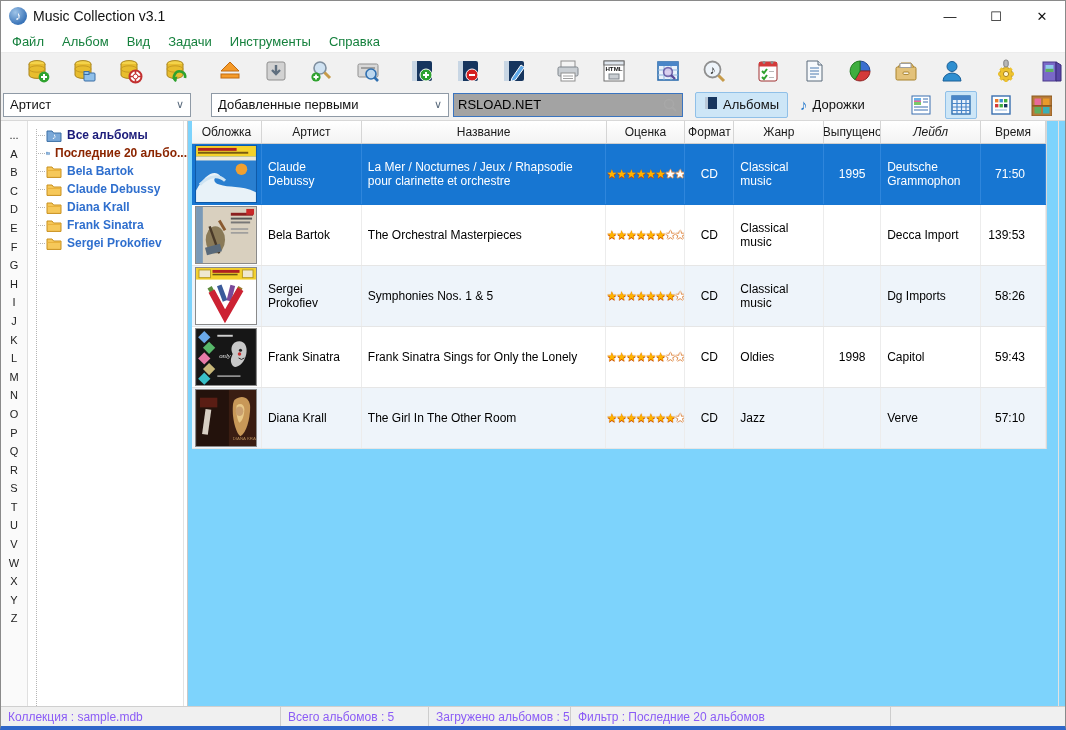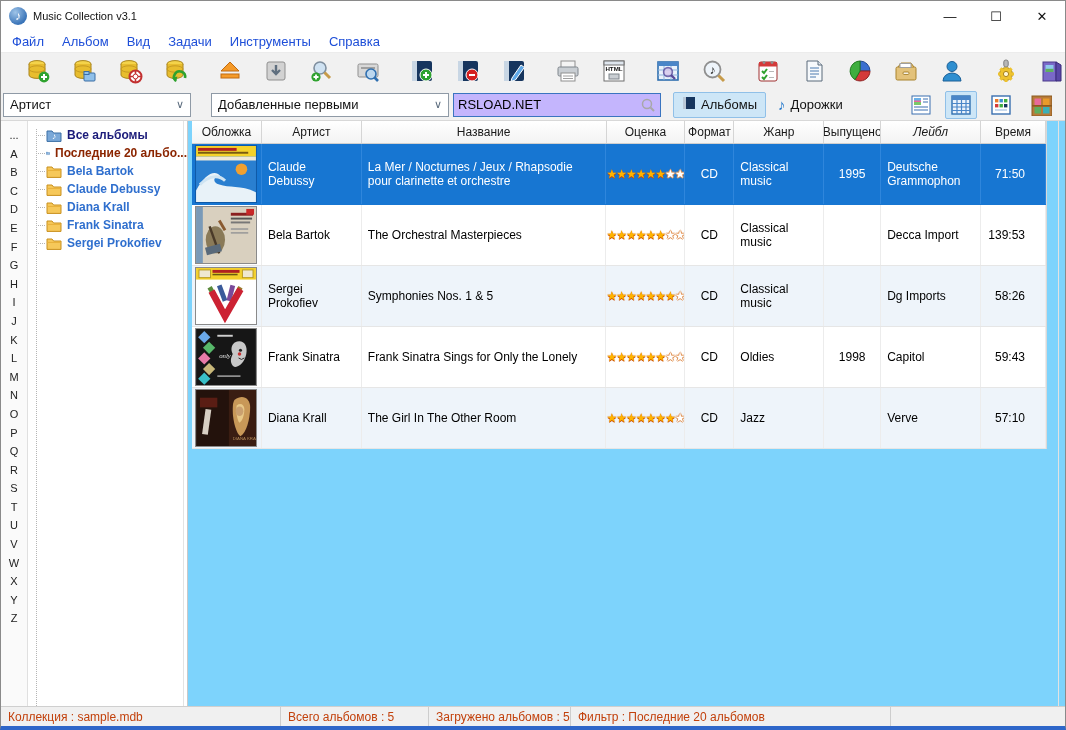--- a/index.html
+++ b/index.html
@@ -7,43 +7,43 @@
   .window{
     width:1066px; height:730px; background:#fff; position:relative;
     border:1px solid #8a8a8a; border-bottom:4px solid #2e66c9;
     display:flex; flex-direction:column; overflow:hidden;
   }
   
   .titlebar{ height:30px; background:#fff; display:flex; align-items:center; flex:0 0 auto; }
   .app-icon{ width:18px; height:18px; margin:0 6px 0 8px; border-radius:50%;
     background:radial-gradient(circle at 35% 30%, #9fc4e8, #3a74b8 70%);
     color:#fff; font-size:12px; line-height:18px; text-align:center; }
-  .app-title{ font-size:11px; color:#111; }
+  .app-title{ font-size:14px; color:#111; }
   .win-controls{ margin-left:auto; display:flex; height:100%; }
   .win-btn{ width:46px; height:100%; display:flex; align-items:center; justify-content:center;
     font-size:13px; color:#111; cursor:default; }
   
   .menubar{ height:22px; background:#fff; display:flex; align-items:center; padding-left:2px;
     border-bottom:1px solid #ececec; flex:0 0 auto; }
-  .menu-item{ padding:2px 9px; font-size:13px; color:#1d4ed8; }
+  .menu-item{ padding:2px 9px; font-size:13px; color:#15803d; }
   
   .toolbar{ height:36px; background:#f1f1f1; display:flex; align-items:center; padding-left:10px; flex:0 0 auto; }
   .tb-group{ display:flex; align-items:center; gap:16px; padding:0 12px; }
   .tb-sep{ width:1px; height:28px; background:#c6c6c6; }
   .tb-btn{ width:30px; height:30px; display:flex; align-items:center; justify-content:center; }
   .tb-btn svg{ width:26px; height:26px; }
   
   .filterbar{ height:32px; background:#f1f1f1; border-bottom:1px solid #d8d8d8;
     display:flex; align-items:center; position:relative; flex:0 0 auto; }
   .combo{ height:24px; background:#fff; border:1px solid #8f9aa6; display:flex; align-items:center;
     font-size:13px; color:#111; padding-left:6px; position:relative; }
   .combo .chev{ margin-left:auto; margin-right:6px; color:#5a6b7d; font-size:11px; }
   .combo-field{ width:188px; margin-left:2px; }
   .combo-sort{ width:238px; margin-left:20px; }
-  .searchbox{ width:208px; height:24px; margin-left:4px; background:#c4b5fd; border:1px solid #3a74c0;
+  .searchbox{ width:230px; height:24px; margin-left:4px; background:#a3a3a3; border:1px solid #3a74c0;
     position:relative; display:flex; align-items:center; }
   .searchbox input{ border:none; outline:none; width:196px; height:20px; font-size:13px;
     font-family:"Liberation Sans", sans-serif; padding-left:4px; color:#000; background:transparent; }
   .search-glyph{ position:absolute; right:4px; top:3px; }
   .seg{ display:flex; align-items:center; margin-left:12px; gap:4px; }
   .seg-btn{ display:flex; align-items:center; gap:5px; height:26px; padding:0 8px;
     font-size:13px; color:#111; border-radius:2px; }
   .seg-btn.sel{ background:#cde6f7; border:1px solid #90c0e8; }
   .viewbtns{ position:absolute; right:8px; top:2px; display:flex; gap:8px; }
   .view-btn{ width:32px; height:28px; display:flex; align-items:center; justify-content:center; border-radius:2px; }
@@ -76,21 +76,21 @@
   .td.center{ justify-content:center; padding:0 2px; }
   .td.right{ justify-content:flex-end; padding-right:20px; }
   .td.cover-cell{ padding:0 0 0 3px; align-items:center; }
   .cover{ width:62px; height:58px; border:1px solid #8a8a8a; }
   .trow.sel .cover{ border-color:#0f5aa8; }
   .stars{ white-space:nowrap; letter-spacing:-1px; font-size:12px; }
   .star-f{ color:#ffb400; text-shadow:0 0 1px #c84b00, 0 1px 0 #c84b00; }
   .star-e{ color:#ffffff; text-shadow:-1px 0 0 #e09050, 1px 0 0 #e09050, 0 -1px 0 #e09050, 0 1px 0 #e09050; }
   
   .statusbar{ height:20px; background:#f0f0f0; border-top:1px solid #cfcfcf; display:flex;
-    align-items:center; font-size:12px; color:#c2410c; flex:0 0 auto; }
+    align-items:center; font-size:12px; color:#8b5cf6; flex:0 0 auto; }
   .status-seg{ height:100%; display:flex; align-items:center; padding-left:7px;
     border-right:1px solid #cdcdcd; overflow:hidden; white-space:nowrap; }
 </style>
 </head>
 <body>
 
 <div class="window">
 
   <div class="titlebar">
     <div class="app-icon">♪</div>

